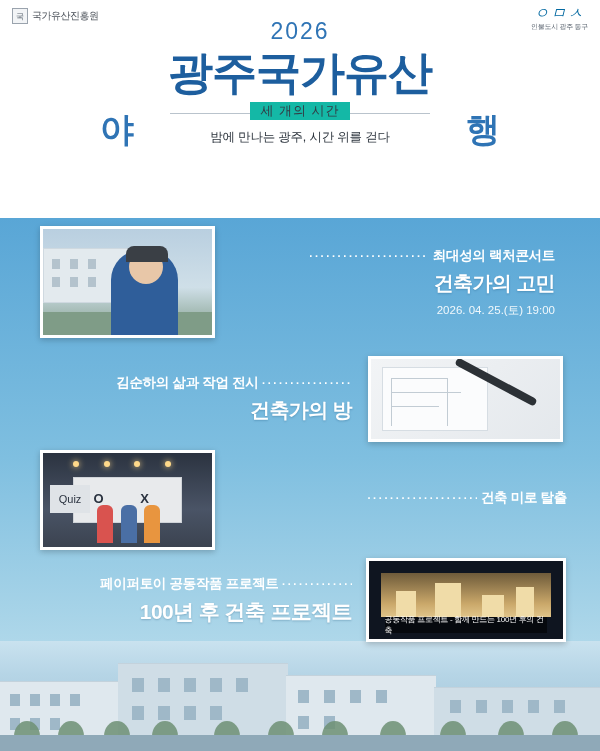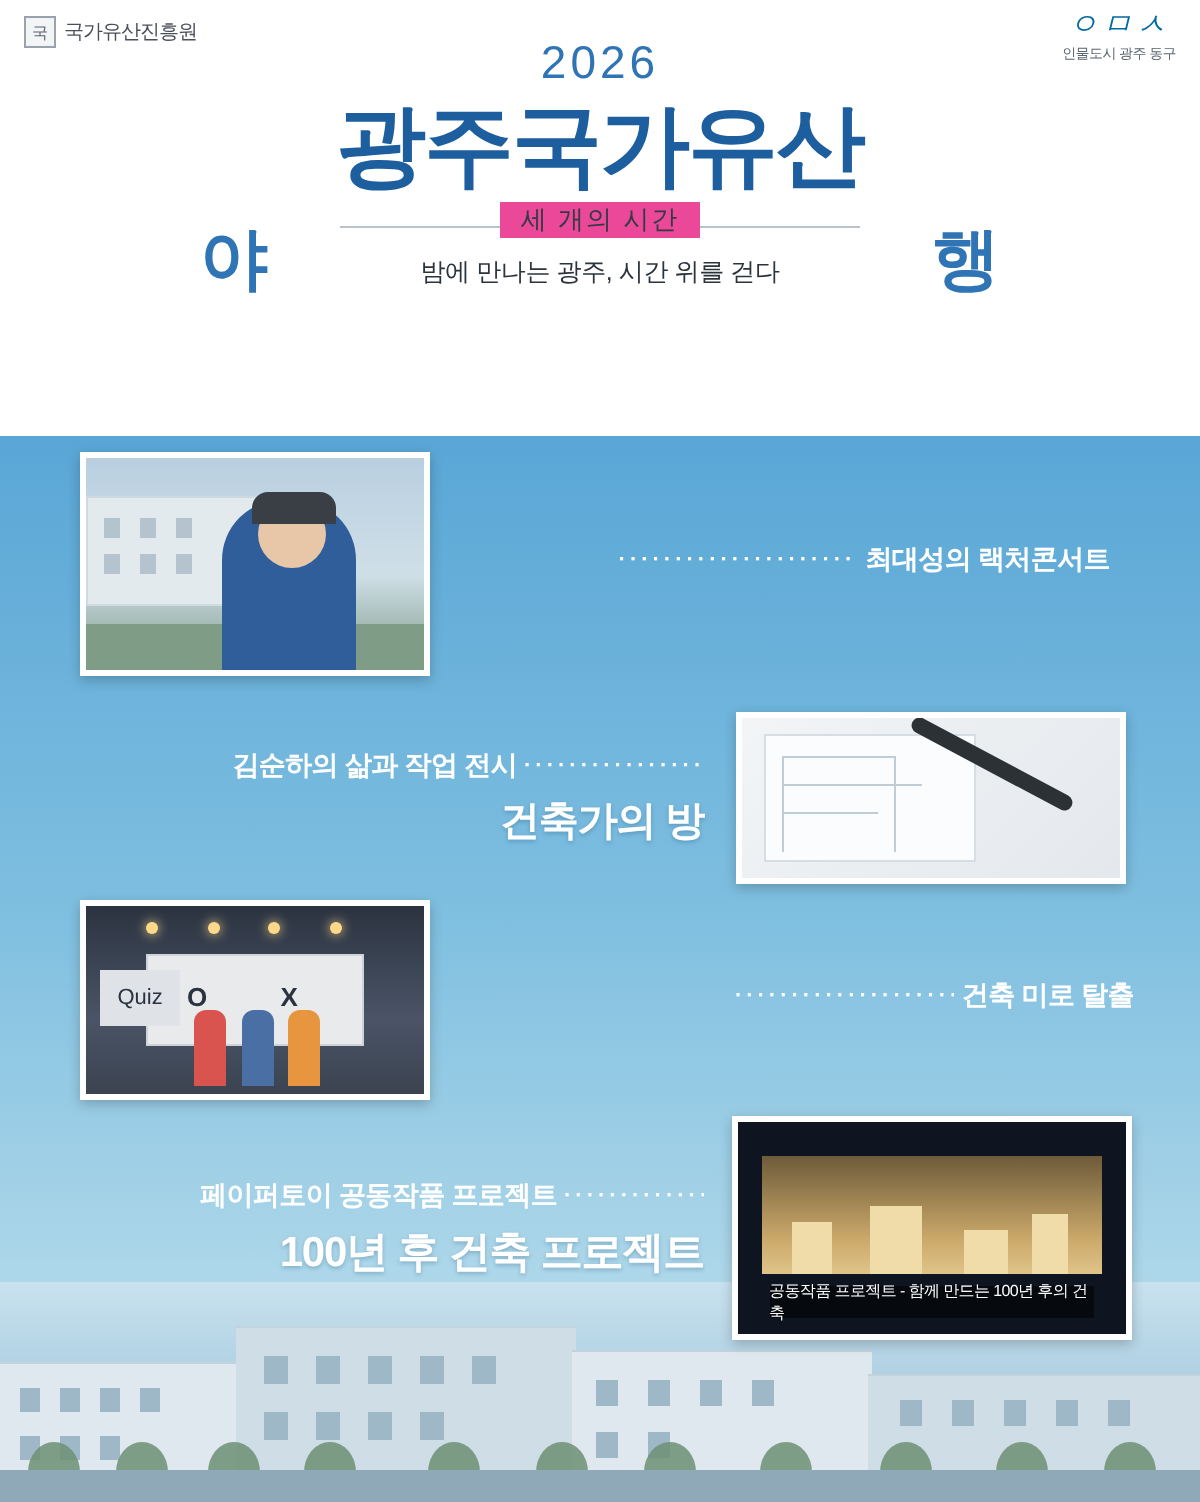--- a/index.html
+++ b/index.html
@@ -79,21 +79,21 @@
   .big-haeng { right: 100px; }
   .center-lines {
     position: absolute;
     left: 50%; transform: translateX(-50%);
     top: 0; width: 260px;
     text-align: center;
   }
   .center-lines .l1 {
     font-size: 13px; color: #333b44; letter-spacing: 1px;
     position: relative; display: inline-block; padding: 0 10px;
-    background: #ec4899;
+    background: #14b8a6;
   }
   .rule {
     position: absolute;
     top: 12px; left: 0; right: 0;
     border-top: 1px solid #b9c3cc;
     z-index: -1;
   }
   .center-lines .l2 {
     font-size: 12.5px; color: #2b333c; margin-top: 9px; letter-spacing: -0.2px;
   }
@@ -332,20 +332,22 @@
             <i style="left:44px;top:28px"></i>
         </div>
         <div class="ground"></div>
         <div class="person"></div>
         <div class="head"></div>
         <div class="cap"></div>
       </div>
       <div class="capwrap">
         <div class="caption">
           <div class="sub"><span class="dots">··············································</span> <span>최대성의 랙처콘서트</span></div>
+          <div class="main">건축가의 고민</div>
+          <div class="when">2026. 04. 25.(토) 19:00</div>
         </div>
       </div>
     </div>
 
     <div class="row row2">
       <div class="caption" style="width:330px;text-align:right;padding-right:8px">
         <div class="sub"><span>김순하의 삶과 작업 전시</span> <span class="dots" style="display:inline-block;width:90px;vertical-align:middle">··············································</span></div>
         <div class="main">건축가의 방</div>
       </div>
       <div class="photo p2" style="width:195px;height:86px;margin-left:8px">
@@ -378,21 +380,21 @@
       <div class="caption" style="margin-left:12px;width:340px;text-align:right">
         <div class="sub"><span class="dots" style="display:inline-block;width:110px;vertical-align:middle">··············································</span> <span>건축 미로 탈출</span></div>
       </div>
     </div>
 
     <div class="row row4">
       <div class="caption" style="width:330px;text-align:right;padding-right:6px">
         <div class="sub"><span>페이퍼토이 공동작품 프로젝트</span> <span class="dots" style="display:inline-block;width:70px;vertical-align:middle">··············································</span></div>
         <div class="main" style="font-size:21px">100년 후 건축 프로젝트</div>
       </div>
-      <div class="photo p4" style="width:200px;height:112px;margin-left:8px">
+      <div class="photo p4" style="width:200px;height:84px;margin-left:8px">
         <div class="model"></div>
         <div class="blk" style="left:14%;width:20px;height:26px"></div>
         <div class="blk" style="left:34%;width:26px;height:34px"></div>
         <div class="blk" style="left:58%;width:22px;height:22px"></div>
         <div class="blk" style="left:76%;width:18px;height:30px"></div>
         <div class="bar">공동작품 프로젝트 - 함께 만드는 100년 후의 건축</div>
       </div>
     </div>
 
   </div>

